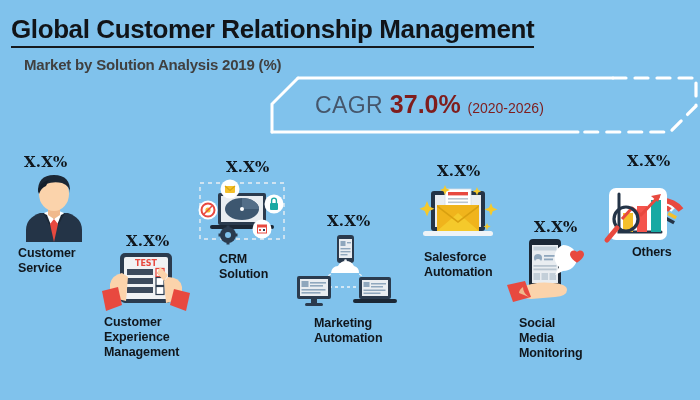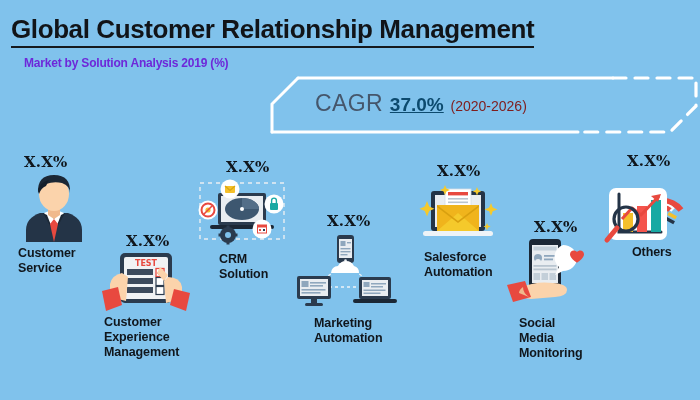--- a/index.html
+++ b/index.html
@@ -15,33 +15,33 @@
   
   #title{
     position:absolute;left:11px;top:14px;
     font-size:26px;font-weight:bold;color:#111418;
     letter-spacing:-0.4px;white-space:nowrap;
     border-bottom:2px solid #15191d;
     padding-bottom:1px;
   }
   #subtitle{
     position:absolute;left:24px;top:56px;
-    font-size:12px;font-weight:bold;color:#6d28d9;
+    font-size:15px;font-weight:bold;color:#404040;
     letter-spacing:-0.2px;white-space:nowrap;
   }
 
   
   #cagr-banner{position:absolute;left:268px;top:76px;width:432px;height:58px;}
   #cagr-banner svg{position:absolute;left:0;top:0;}
   #cagr-text{
     position:absolute;left:47px;top:14px;
     white-space:nowrap;font-size:23px;color:#45566b;
     letter-spacing:0.4px;
   }
-  #cagr-text .val{font-weight:bold;color:#0c4a6e;font-size:19px;letter-spacing:0;text-decoration:underline;}
+  #cagr-text .val{font-weight:bold;color:#7f1d1d;font-size:25px;letter-spacing:0;}
   #cagr-text .rng{font-size:14px;color:#7f1d1d;letter-spacing:0;}
 
   
   .item{position:absolute;}
   .pct{
     position:absolute;white-space:nowrap;
     font-family:"DejaVu Serif", serif;
     font-size:15px;font-weight:bold;color:#10161c;
     letter-spacing:0.2px;
     text-align:center;

